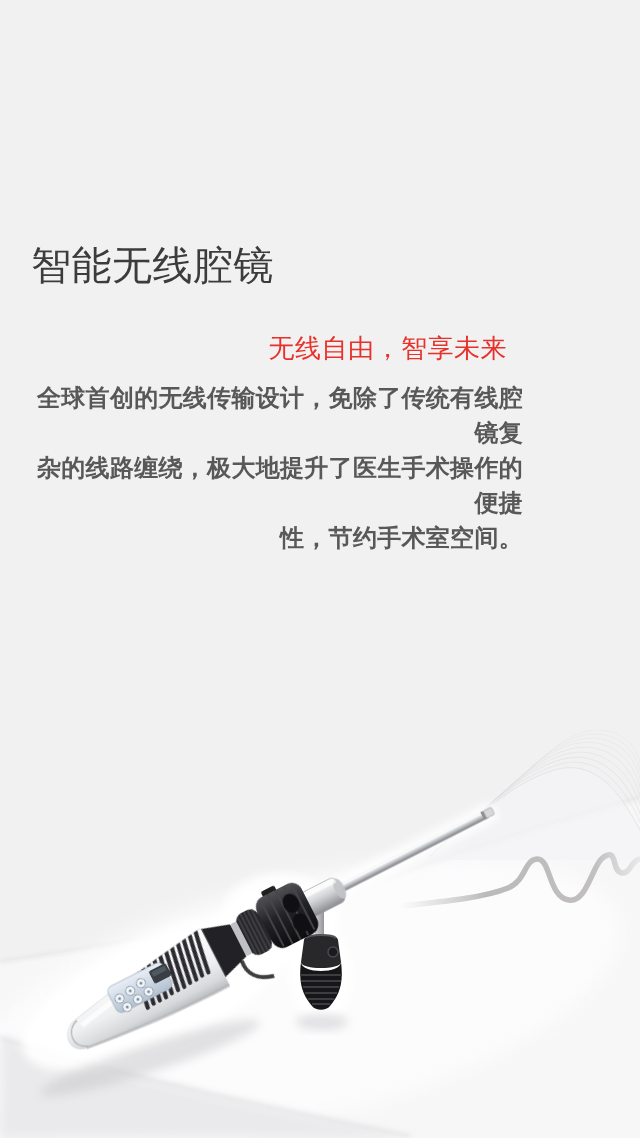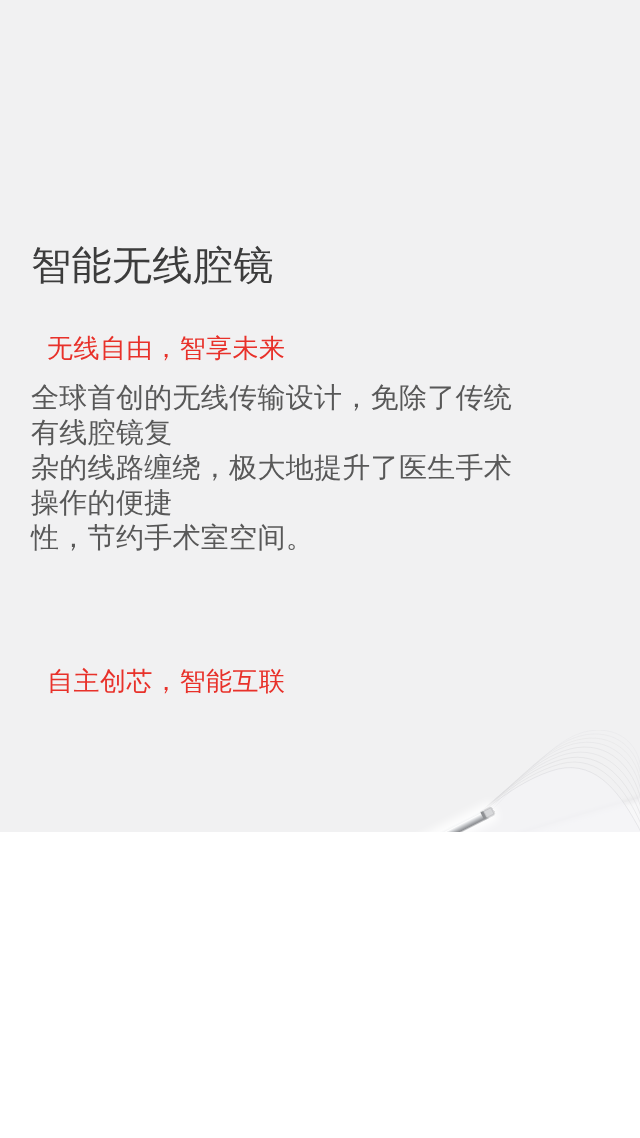--- a/index.html
+++ b/index.html
@@ -2,38 +2,39 @@
 <html style="--background: #f1f1f2; --title: #3c3c3c; --accent: #e8312a; --body: #585858;"><head>
 <meta charset="utf-8">
 <style>
   :root{
     --background:#f1f1f2; --title:#3c3c3c; --accent:#e8312a; --body:#585858;
   }
   *{box-sizing:border-box;}
   html,body{margin:0;padding:0;}
   body{font-family:"Liberation Sans","DejaVu Sans",sans-serif;}
   .stage{
-    position:relative;width:640px;height:832px;overflow:hidden;
+    position:relative;width:640px;height:1138px;overflow:hidden;
     background:var(--background);
+    text-align:right;
   }
   .page-title{
     position:absolute;left:31px;top:240px;margin:0;
     font-size:40px;line-height:50px;font-weight:400;color:var(--title);
     letter-spacing:0.5px;white-space:nowrap;
   }
   .sec{position:absolute;left:31px;width:492px;}
   .sec-1{top:316px;}
   .sec-2{top:477px;}
   .sec-3{top:649px;}
   .sec h2{
     margin:16px;font-size:26px;line-height:32px;font-weight:400;
     color:var(--accent);letter-spacing:0.5px;white-space:nowrap;
   }
   .sec p{
-    margin:8px 0 0;font-size:28px;line-height:35px;font-weight:400;
+    margin:8px 0 0;font-size:24px;line-height:35px;font-weight:700;
     color:var(--body);white-space:pre-line;letter-spacing:0.3px;
   }
   .photo{position:absolute;left:0;top:730px;width:640px;height:408px;}
   .photo svg{display:block;}
 </style>
 </head>
 <body>
 
 <div class="stage">
 
@@ -41,21 +42,20 @@
 
   <section class="sec sec-1">
     <h2>无线自由，智享未来</h2>
     <p>全球首创的无线传输设计，免除了传统有线腔镜复
 杂的线路缠绕，极大地提升了医生手术操作的便捷
 性，节约手术室空间。</p>
   </section>
 
 
   <section class="sec sec-3">
-    <h2>自主创芯，智能互联</h2>
   </section>
 
   <div class="photo">
     <svg viewBox="0 730 640 408" width="640" height="408" xmlns="http://www.w3.org/2000/svg">
       <defs>
         <linearGradient id="rodG" x1="0" y1="-5" x2="0" y2="5" gradientUnits="userSpaceOnUse">
           <stop offset="0" stop-color="#fbfcfd"></stop>
             <stop offset="0.45" stop-color="#d4d6d9"></stop>
           <stop offset="0.8" stop-color="#94969a"></stop>
             <stop offset="1" stop-color="#7a7c80"></stop>

